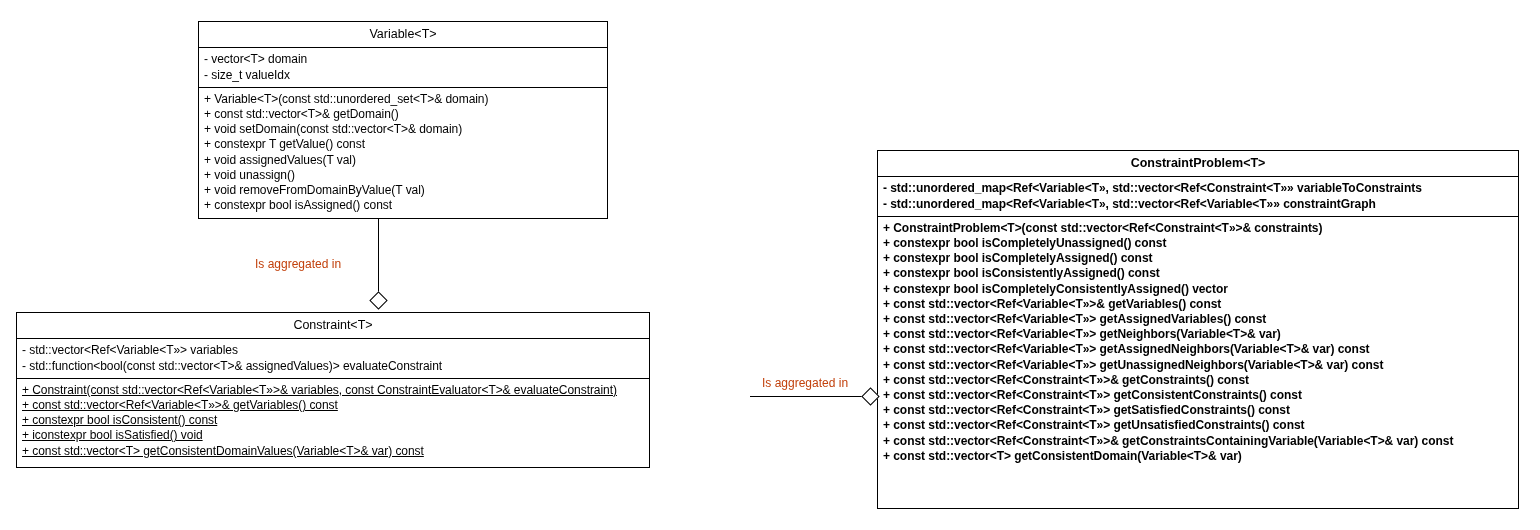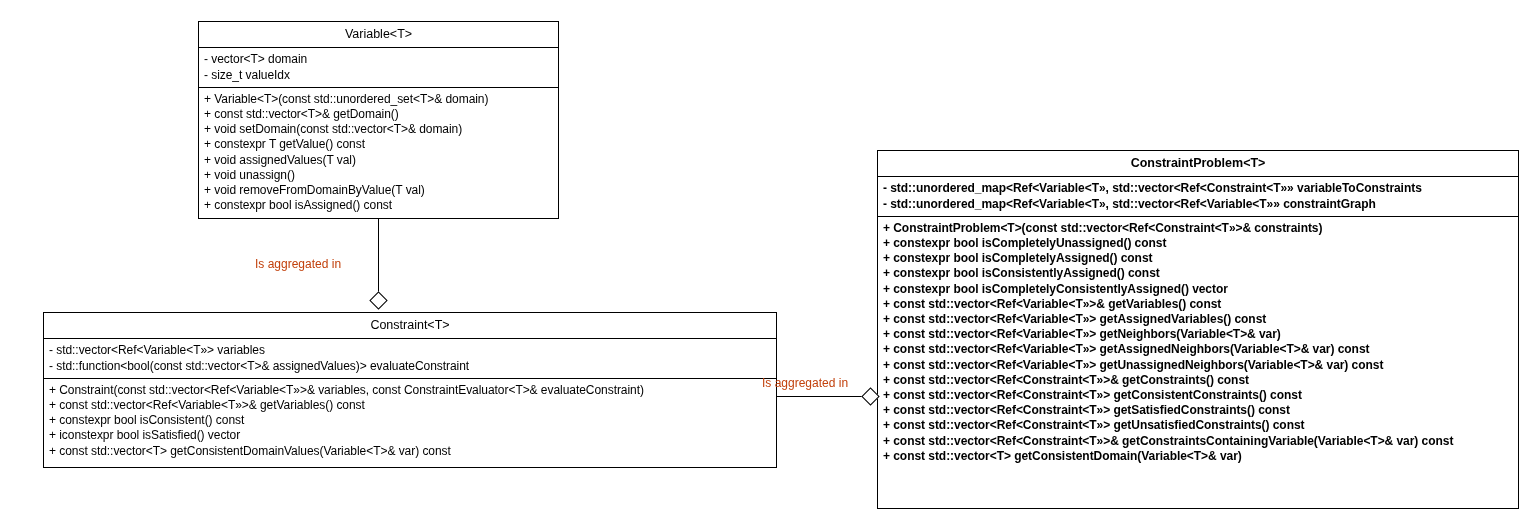--- a/index.html
+++ b/index.html
@@ -45,34 +45,33 @@
     font-size: 12px;
     line-height: 15.2px;
     white-space: nowrap;
     letter-spacing: -0.05px;
   }
 
   
   #class-variable {
     left: 198px;
     top: 21px;
-    width: 361px;
+    width: 410px;
     height: 198px;
   }
   #class-variable .class-title { padding-top: 5px; padding-bottom: 6px; }
 
   
   #class-constraint {
     left: 16px;
     top: 312px;
-    width: 734px;
+    width: 634px;
     height: 156px;
-    margin-left: 27px;
   }
-  #class-constraint .ops { min-height: 100px; }
+  #class-constraint .ops { min-height: 100px; text-decoration: underline; }
 
   
   #class-constraintproblem {
     left: 877px;
     top: 150px;
     width: 642px;
     height: 359px;
     font-weight: bold;
   }
 
@@ -136,21 +135,21 @@
 <div class="uml-class" id="class-constraint">
   <div class="class-title">Constraint&lt;T&gt;</div>
   <div class="compartment attrs">
     <div class="member">- std::vector&lt;Ref&lt;Variable&lt;T»&gt; variables</div>
     <div class="member">- std::function&lt;bool(const std::vector&lt;T&gt;&amp; assignedValues)&gt; evaluateConstraint</div>
   </div>
   <div class="compartment ops">
     <div class="member">+ Constraint(const std::vector&lt;Ref&lt;Variable&lt;T»&gt;&amp; variables, const ConstraintEvaluator&lt;T&gt;&amp; evaluateConstraint)</div>
     <div class="member">+ const std::vector&lt;Ref&lt;Variable&lt;T»&gt;&amp; getVariables() const</div>
     <div class="member">+ constexpr bool isConsistent() const</div>
-    <div class="member">+ iconstexpr bool isSatisfied() vector</div>
+    <div class="member">+ iconstexpr bool isSatisfied() void</div>
     <div class="member">+ const std::vector&lt;T&gt; getConsistentDomainValues(Variable&lt;T&gt;&amp; var) const</div>
   </div>
 </div>
 
 <div class="uml-class" id="class-constraintproblem">
   <div class="class-title">ConstraintProblem&lt;T&gt;</div>
   <div class="compartment attrs">
     <div class="member">- std::unordered_map&lt;Ref&lt;Variable&lt;T», std::vector&lt;Ref&lt;Constraint&lt;T»» variableToConstraints</div>
     <div class="member">- std::unordered_map&lt;Ref&lt;Variable&lt;T», std::vector&lt;Ref&lt;Variable&lt;T»» constraintGraph</div>
   </div>

